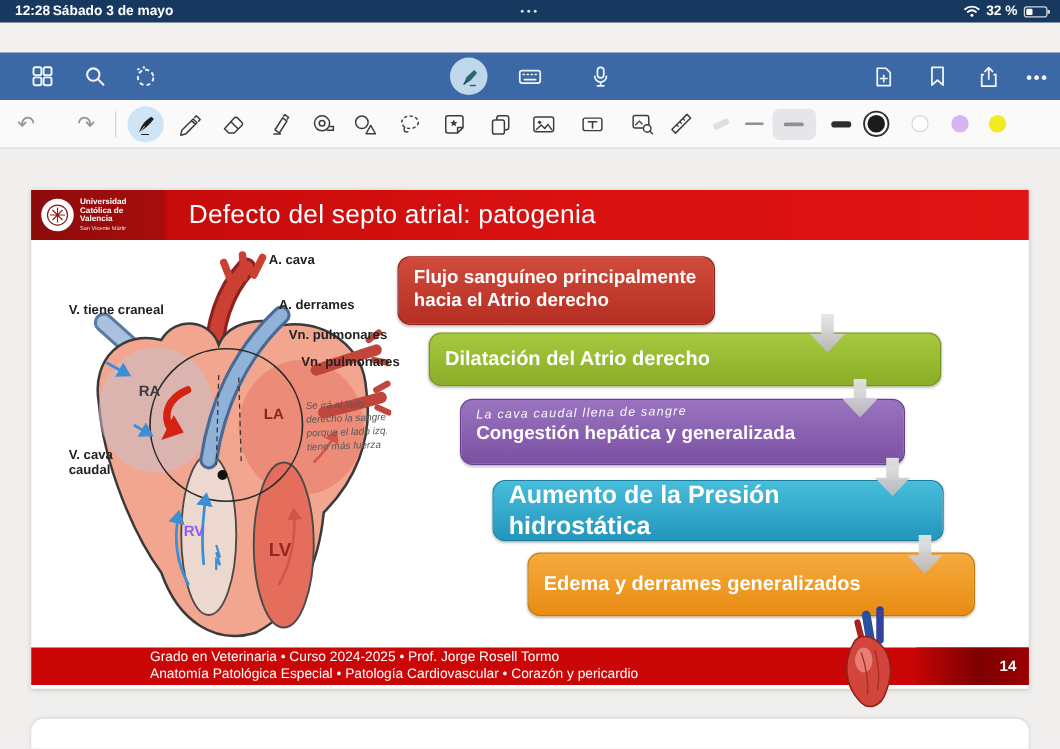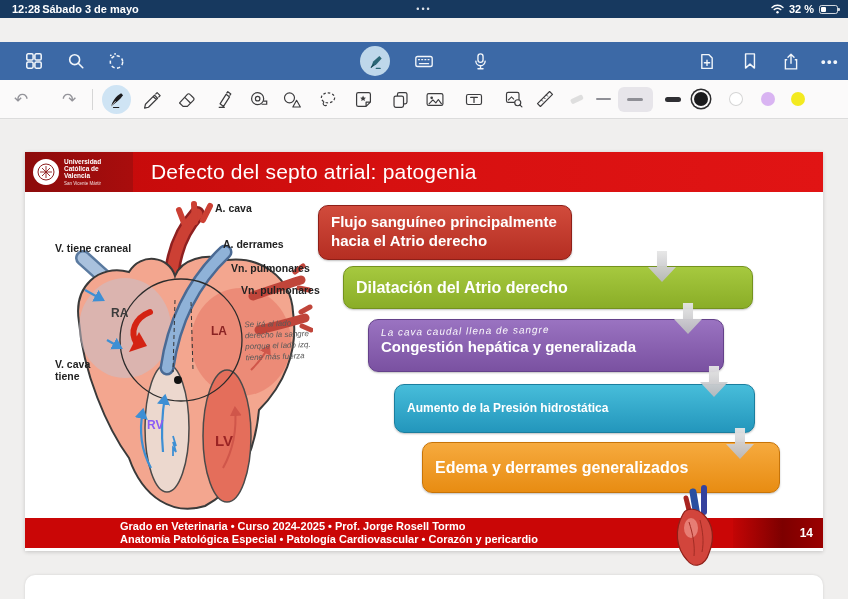--- a/index.html
+++ b/index.html
@@ -74,31 +74,31 @@
   
   .fc-box{position:absolute;border-radius:10px;color:#fff;font-weight:700;font-size:15px;line-height:1.25;
     padding:7px 12px;box-shadow:0 1px 2px rgba(0,0,0,.25);}
   .fc-box .hand{display:block;font-size:10px;font-weight:400;font-style:italic;letter-spacing:1px;opacity:.95;
     transform:rotate(-1deg);margin-bottom:1px;}
   .fc1{left:293px;top:53px;width:254px;height:55px;background:linear-gradient(180deg,#d14b3c,#b52e22);border:1px solid #8e1f18;}
   .fc2{left:318px;top:114px;width:410px;height:43px;background:linear-gradient(180deg,#a6c93f,#8aad27);border:1px solid #74921e;
     display:flex;align-items:center;font-size:16px;}
   .fc3{left:343px;top:167px;width:356px;height:53px;background:linear-gradient(180deg,#9a73c1,#7a51a1);border:1px solid #64418a;padding-top:4px;}
   .fc4{left:369px;top:232px;width:361px;height:49px;background:linear-gradient(180deg,#47bdda,#2396bc);border:1px solid #1b7e9e;
-    display:flex;align-items:center;font-size:12px;}
+    display:flex;align-items:center;font-size:20px;}
   .fc5{left:397px;top:290px;width:358px;height:51px;background:linear-gradient(180deg,#f6aa3e,#e88c12);border:1px solid #c77408;
     display:flex;align-items:center;font-size:16px;}
   .fc-arrow{position:absolute;width:28px;height:31px;background:linear-gradient(180deg,#e6e6e6,#b8b8bc);opacity:.95;
     clip-path:polygon(32% 0,68% 0,68% 52%,100% 52%,50% 100%,0 52%,32% 52%);z-index:3;}
   .ar1{left:623px;top:99px;} .ar2{left:649px;top:151px;} .ar3{left:675px;top:214px;} .ar4{left:701px;top:276px;}
 
   
   .sl-footer{position:absolute;left:0;top:366px;width:798px;height:30px;background:#ca0606;}
   .sl-footer .dark-end{position:absolute;right:0;top:0;width:90px;height:30px;background:linear-gradient(90deg,#c30505,#7d0000 55%,#9b0000);}
-  .f-lines{position:absolute;left:95px;top:2px;color:#fff;font-size:11px;font-weight:700;line-height:13px;}
+  .f-lines{position:absolute;left:95px;top:2px;color:#fff;font-size:11px;font-weight:400;line-height:13px;}
   .page-num{position:absolute;right:10px;top:0;height:30px;line-height:30px;color:#fff;font-size:12px;font-weight:600;z-index:2;}
   .heart-img{position:absolute;left:648px;top:330px;width:46px;height:88px;z-index:4;}
 </style>
 </head>
 <body>
 
 <div id="screen">
 
   <div class="status-bar">
     <span class="sb-time">12:28</span>
@@ -348,21 +348,21 @@
 
           <path d="M168 268 C178 250 182 230 180 208" stroke="#d0564a" stroke-width="2" fill="none" marker-end="url(#mr)"></path>
           <path d="M196 170 C204 162 210 154 214 146" stroke="#d0564a" stroke-width="2" fill="none" marker-end="url(#mr)"></path>
         </svg>
         <span class="dg-label" style="left:160px;top:2px">A. cava</span>
         <span class="dg-label" style="left:168px;top:38px">A. derrames</span>
         <span class="dg-label" style="left:176px;top:62px">Vn. pulmonares</span>
         <span class="dg-label" style="left:186px;top:84px">Vn. pulmonares</span>
         <span class="dg-label" style="left:0;top:42px">V. tiene craneal</span>
         <span class="dg-label" style="left:0;top:158px">
-          <span>V. cava</span><br><span>tiene</span>
+          <span>V. cava</span><br><span>caudal</span>
         </span>
         <span class="dg-label dg-ra" style="left:56px;top:106px">RA</span>
         <span class="dg-label dg-la" style="left:156px;top:124px">LA</span>
         <span class="dg-label dg-rv" style="left:92px;top:218px">RV</span>
         <span class="dg-label dg-lv" style="left:160px;top:232px">LV</span>
         <span class="dg-note">
           <span>Se irá al lado</span><br>
           <span>derecho la sangre</span><br>
           <span>porque el lado izq.</span><br>
           <span>tiene más fuerza</span>

